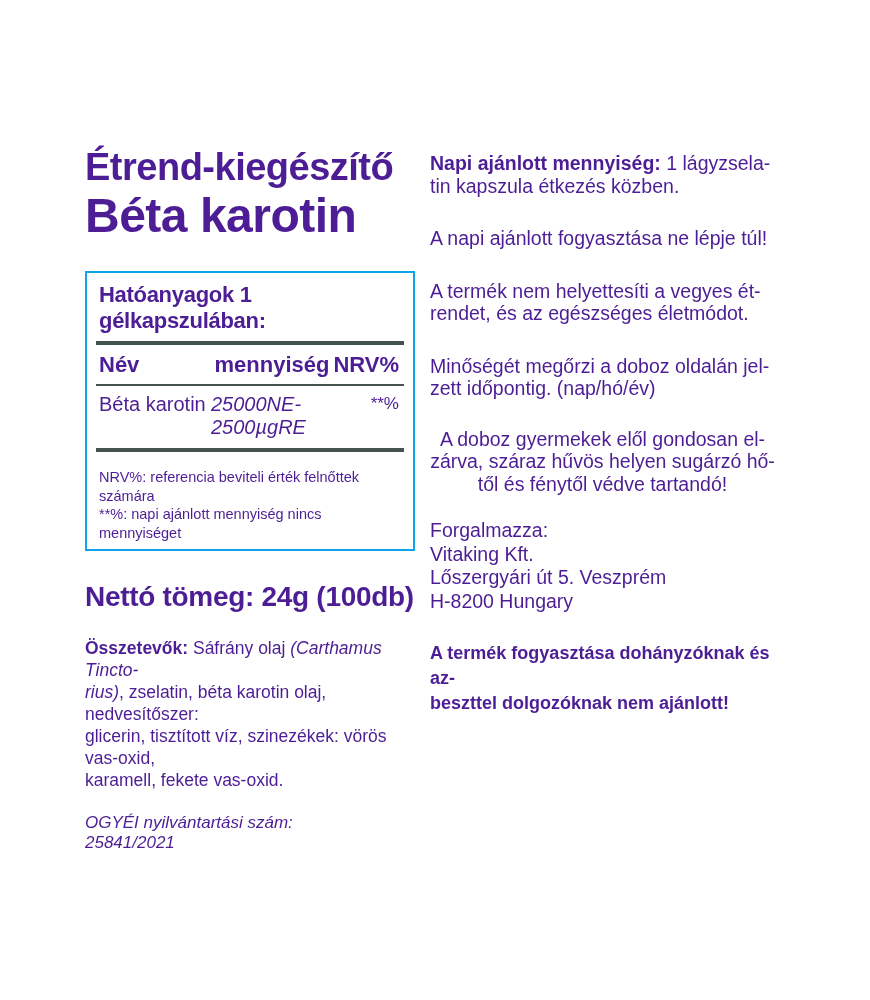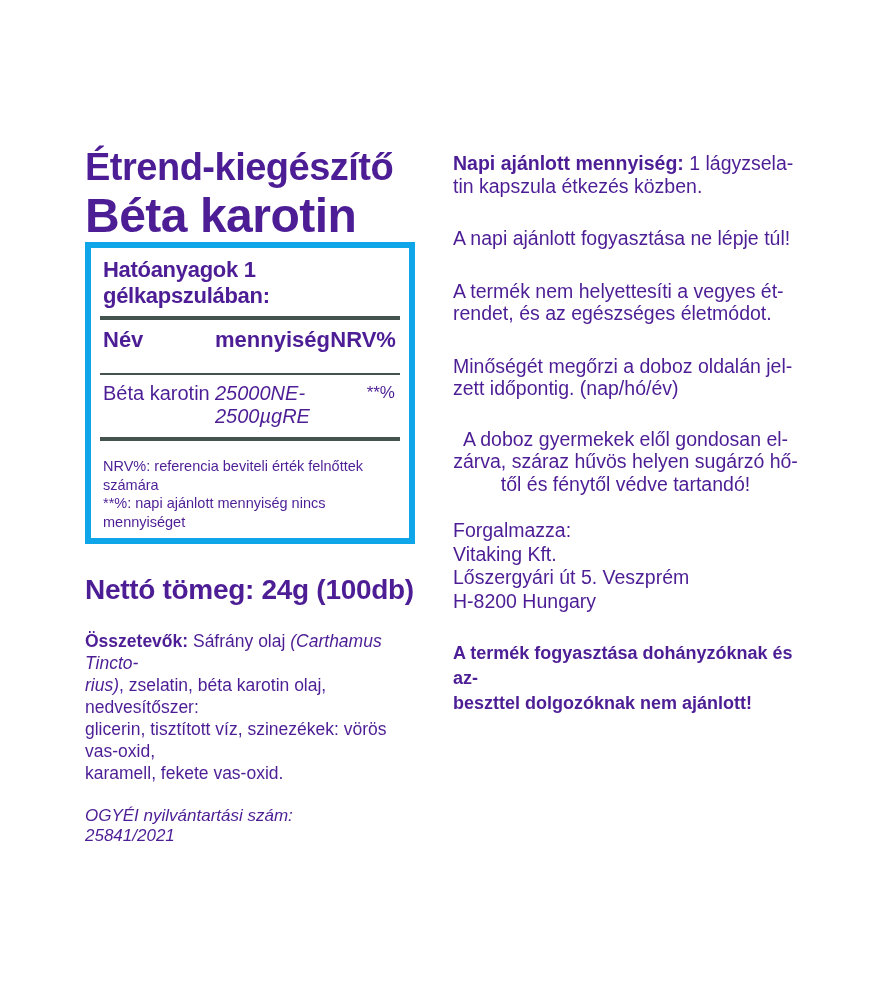--- a/index.html
+++ b/index.html
@@ -2,33 +2,33 @@
 <html><head>
 <meta charset="utf-8">
 <style>
   html,body{margin:0;padding:0;background:#ffffff;}
   .page{
     position:relative;width:870px;height:1000px;background:#ffffff;
     font-family:"Liberation Sans","DejaVu Sans",sans-serif;
     color:#4c1d95;overflow:hidden;
   }
   .col-left{position:absolute;left:85px;top:146px;width:330px;}
-  .col-right{position:absolute;left:453px;top:152px;width:345px;
+  .col-right{position:absolute;left:430px;top:152px;width:345px;
     font-size:19.5px;line-height:22.5px;}
   
   .category{font-size:38px;font-weight:bold;line-height:42px;letter-spacing:-0.5px;}
   .product{font-size:48px;font-weight:bold;line-height:52px;letter-spacing:-0.5px;margin-top:2px;}
   
-  .ing-table{border:6px solid #0ea5e9;margin-top:0;}
+  .ing-table{border:2px solid #0ea5e9;margin-top:29px;}
   .t-title{font-size:22px;font-weight:bold;padding:9px 12px 7px 12px;letter-spacing:-0.3px;}
   .rule{background:#45534f;margin:0 9px;}
   .rule.thick{height:4px;}
   .rule.thin{height:2px;}
   .t-grid{display:grid;grid-template-columns:112px 1fr 66px;padding:0 14px 0 12px;align-items:start;}
-  .t-head{padding-top:7px;padding-bottom:20px;font-size:22px;font-weight:bold;}
+  .t-head{padding-top:7px;padding-bottom:6px;font-size:22px;font-weight:bold;}
   .t-head .c{text-align:center;}
   .t-head .r{text-align:right;}
   .t-row{padding-top:7px;padding-bottom:9px;font-size:20px;}
   .t-row .amount{text-align:left;white-space:pre-line;line-height:23px;font-style:italic;}
   .t-row .nrv{text-align:right;font-size:17px;padding-top:1px;}
   .t-notes{padding:16px 12px 7px 12px;font-size:14.5px;line-height:18.5px;}
   
   .net-weight{margin-top:30px;font-size:28px;font-weight:bold;line-height:32px;letter-spacing:-0.3px;}
   .ingredients{margin:24px 0 0 0;font-size:17.5px;line-height:22px;white-space:pre-line;}
   .ingredients .lat{font-style:italic;}

